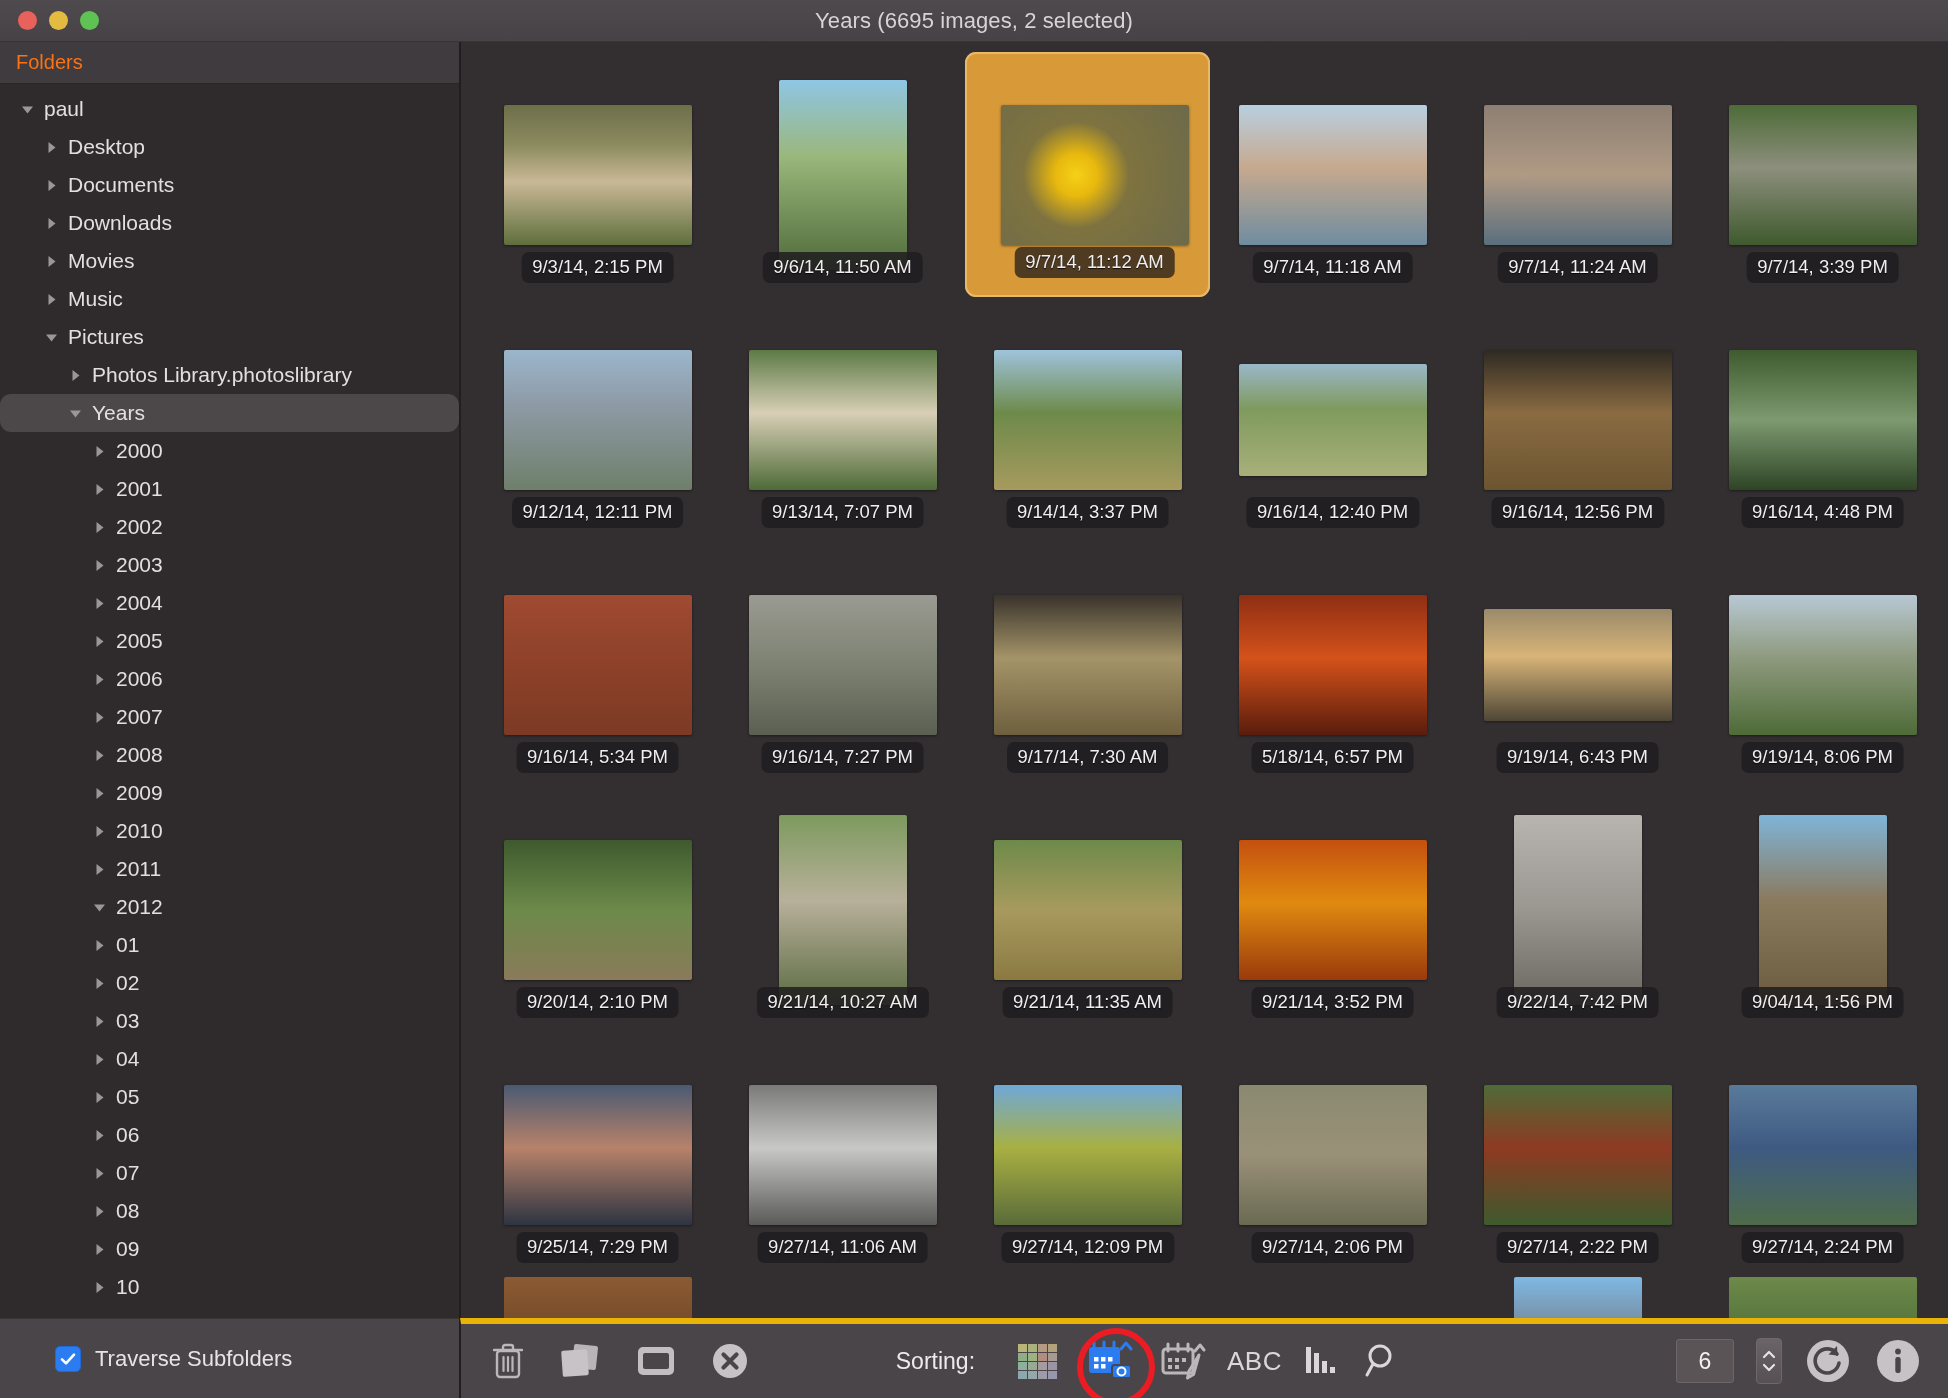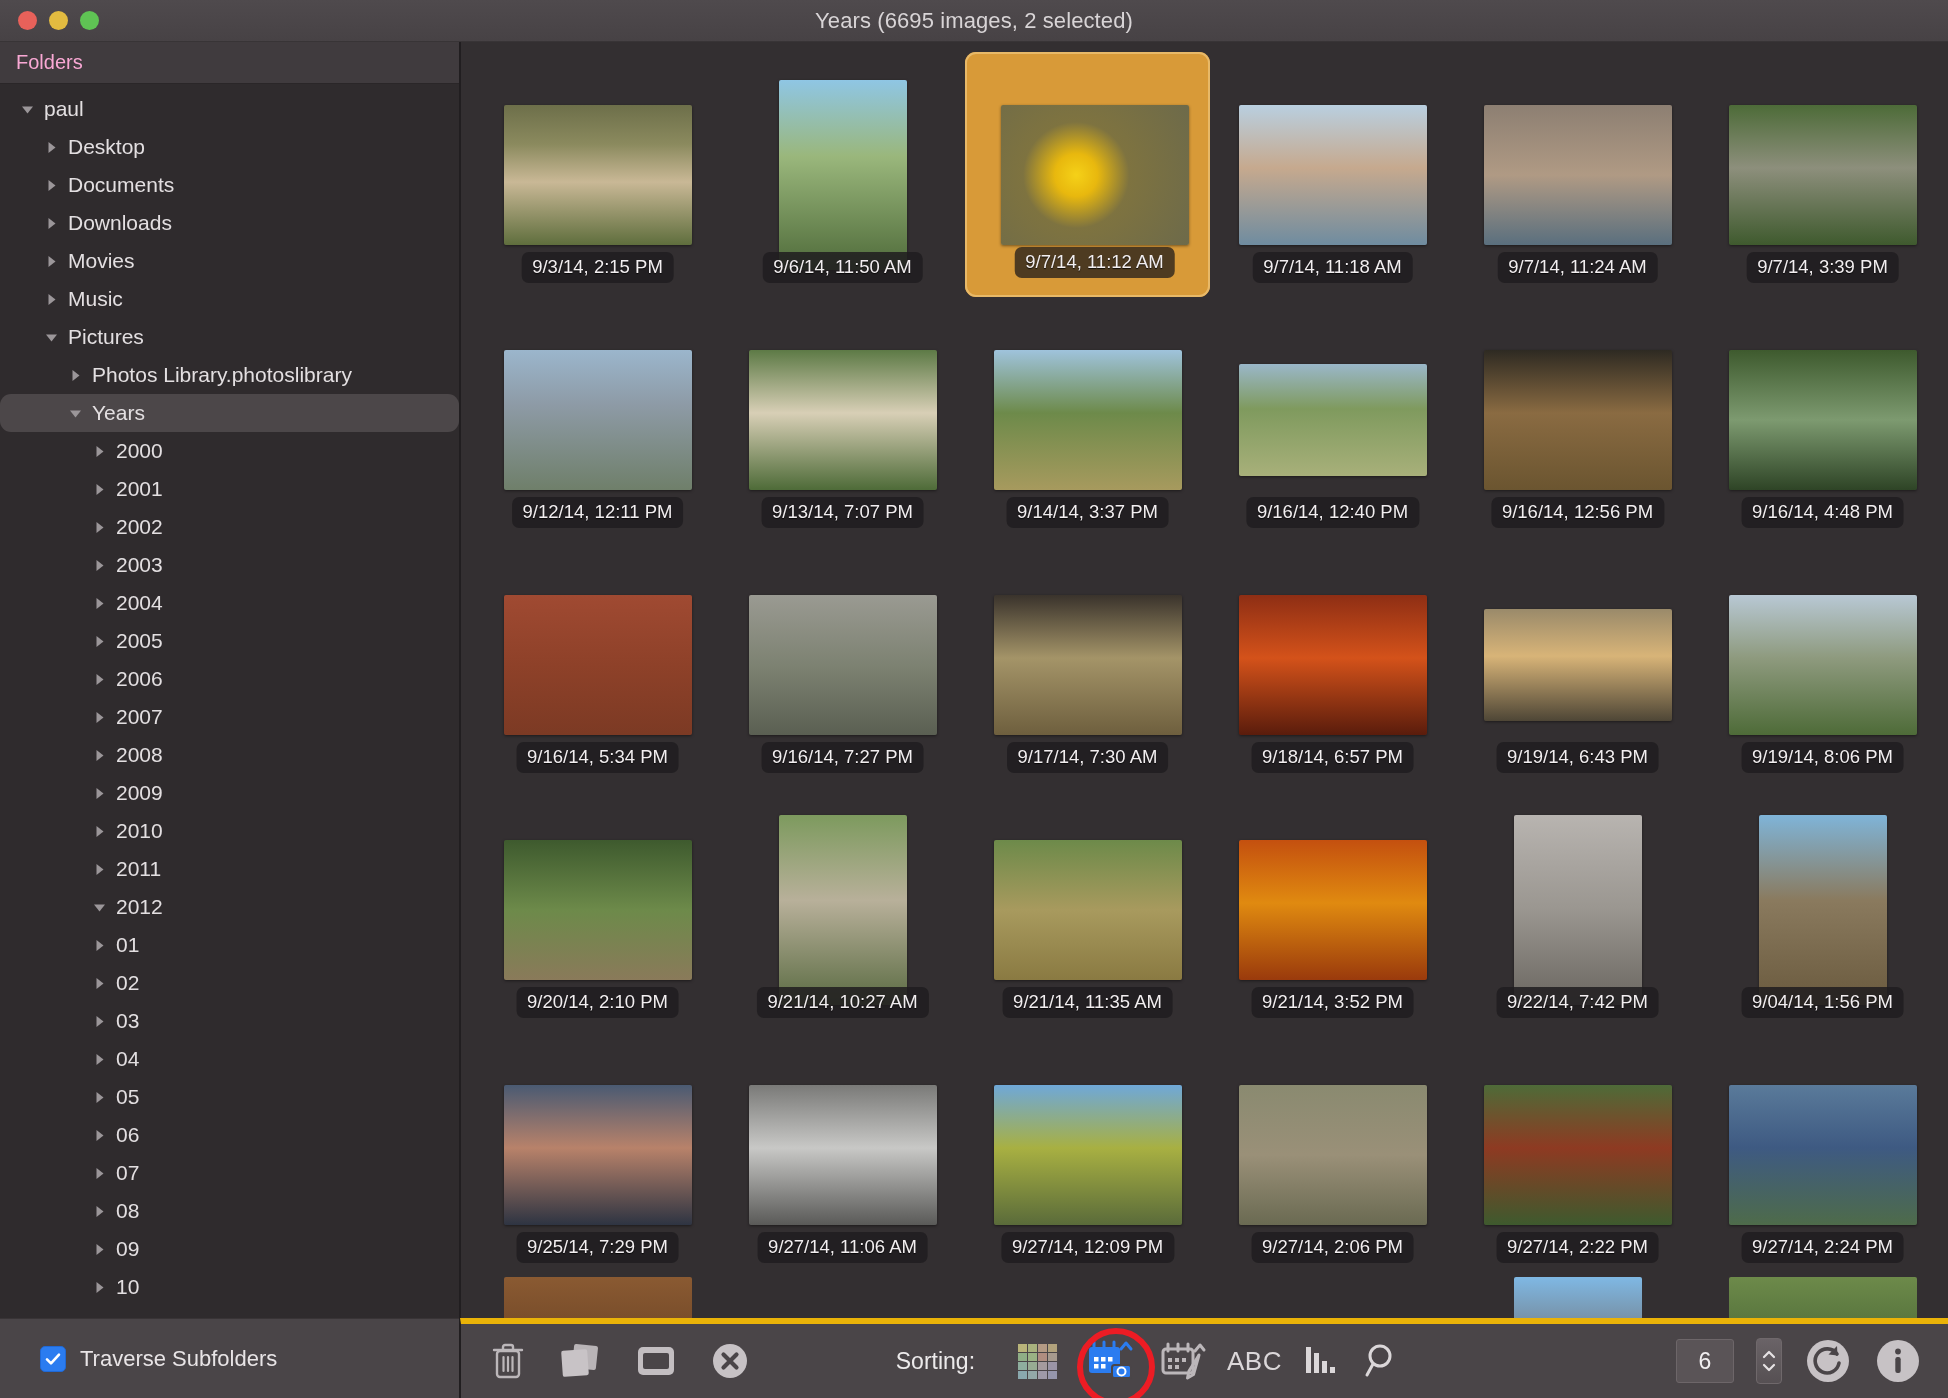--- a/index.html
+++ b/index.html
@@ -44,21 +44,21 @@
     display: flex; flex-direction: column;
     background: #2f2b2d;
     border-right: 1px solid #211e20;
   }
   .sidebar-header {
     height: 42px; flex: 0 0 42px;
     background: #403b3e;
     border-bottom: 1px solid #2a2628;
     display: flex; align-items: center;
     padding-left: 16px;
-    font-size: 20px; color: #f9a8d4;
+    font-size: 20px; color: #f97316;
   }
   .tree {
     flex: 1 1 auto; overflow: hidden;
     background: #2f2b2d;
     padding-top: 6px;
   }
   .row {
     height: 38px; display: flex; align-items: center;
     font-size: 21px; color: #e3dfe1; white-space: nowrap;
   }
@@ -71,21 +71,21 @@
   .lbl { padding-left: 4px; }
   .d0 { padding-left: 14px; }
   .d1 { padding-left: 38px; }
   .d2 { padding-left: 62px; }
   .d3 { padding-left: 86px; }
 
   .sidebar-footer {
     height: 80px; flex: 0 0 80px;
     background: #4a4548;
     border-top: 1px solid #393436;
-    display: flex; align-items: center; padding-left: 40px;
+    display: flex; align-items: center; padding-left: 55px;
   }
   .checkbox {
     width: 26px; height: 26px; border-radius: 5px;
     background: #2b7cf0; border: 1px solid #2069d6;
     display: flex; align-items: center; justify-content: center;
     flex: 0 0 26px;
   }
   .checkbox svg { display:block; }
   .cb-label { font-size: 22px; color: #e8e4e6; margin-left: 14px; }
 
@@ -553,21 +553,21 @@
             </div>
             <div class="cell">
               <div class="thumbwrap">
                 <div class="thumb" style="width: 188px; height: 140px; background: linear-gradient(rgb(58, 51, 44) 0%, rgb(164, 148, 104) 45%, rgb(110, 95, 62) 100%);"></div>
                 <div class="caption">9/17/14, 7:30 AM</div>
               </div>
             </div>
             <div class="cell">
               <div class="thumbwrap">
                 <div class="thumb" style="width: 188px; height: 140px; background: linear-gradient(rgb(142, 46, 20) 0%, rgb(212, 82, 26) 45%, rgb(90, 28, 12) 100%);"></div>
-                <div class="caption">9/18/14, 6:57 PM</div>
+                <div class="caption">5/18/14, 6:57 PM</div>
               </div>
             </div>
             <div class="cell">
               <div class="thumbwrap">
                 <div class="thumb" style="width: 188px; height: 112px; background: linear-gradient(rgb(154, 138, 106) 0%, rgb(216, 180, 120) 42%, rgb(78, 70, 54) 100%);"></div>
                 <div class="caption">9/19/14, 6:43 PM</div>
               </div>
             </div>
             <div class="cell">
               <div class="thumbwrap">

